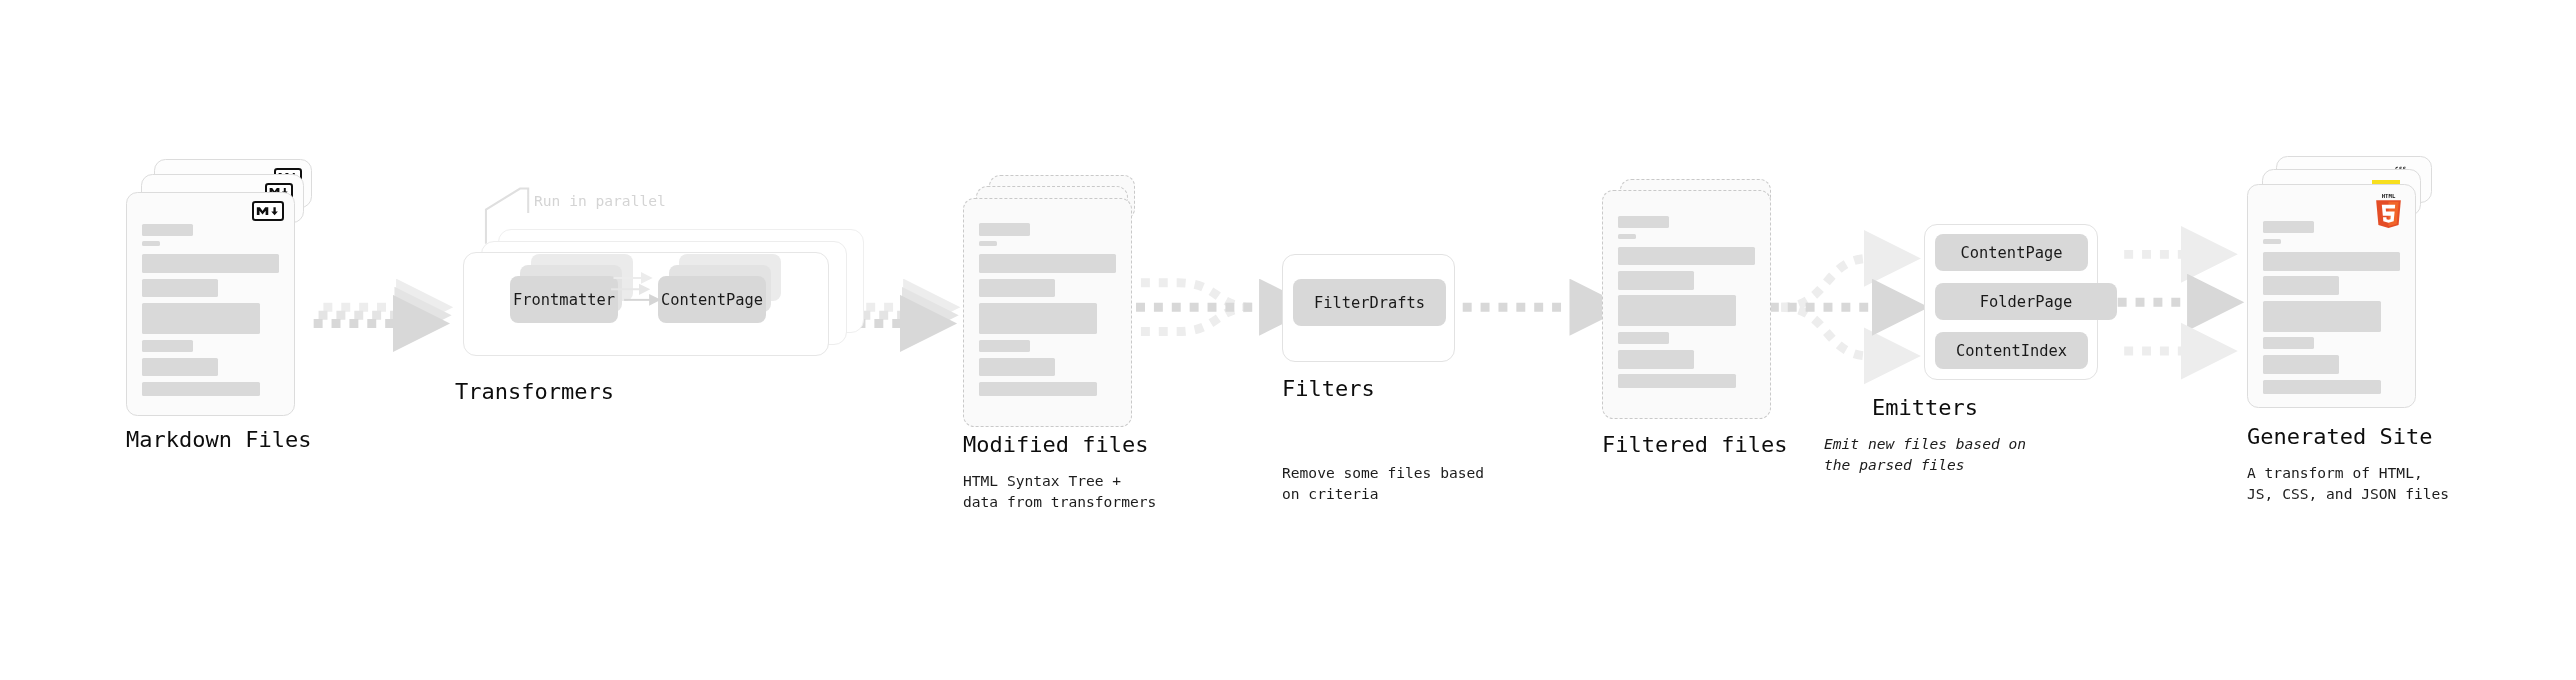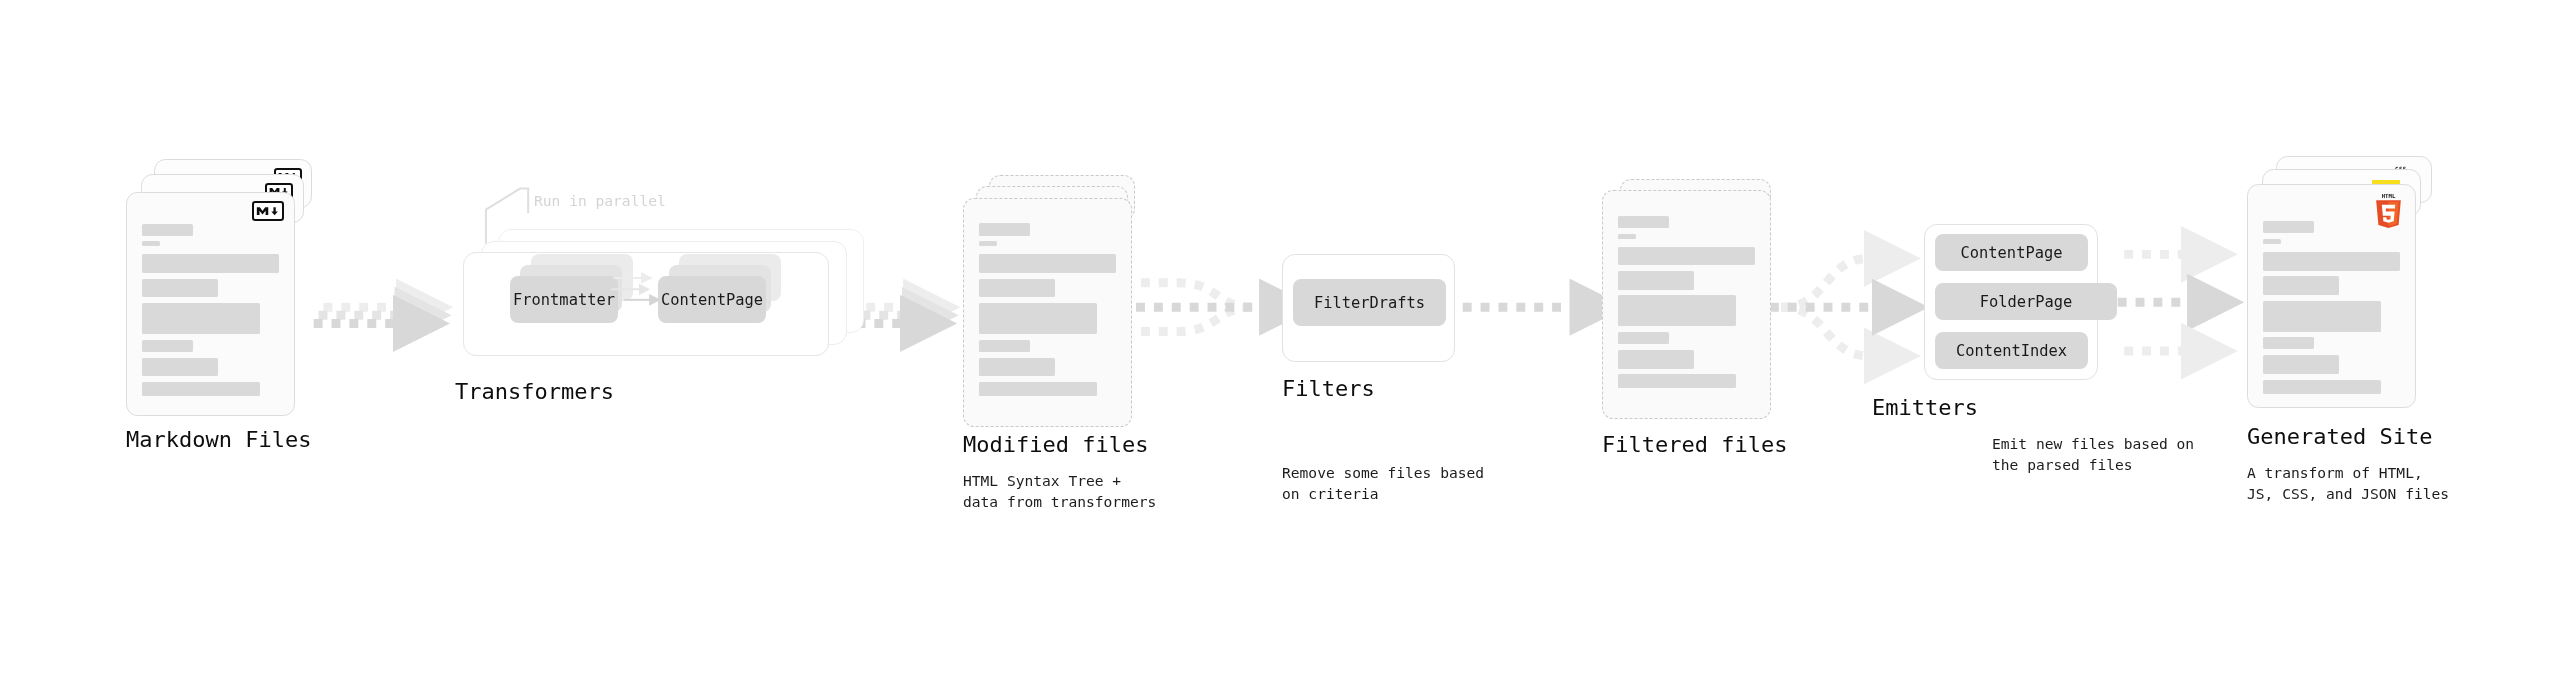--- a/index.html
+++ b/index.html
@@ -352,21 +352,21 @@
   </div>
 
   <div class="caption" style="left:1602px; top:432px;">Filtered files</div>
 
   <div class="boxwrap" style="left:1924px; top:224px; width:174px; height:156px;"></div>
   <div class="chip" style="left:1935px; top:234px; width:153px; height:37px;">ContentPage</div>
   <div class="chip" style="left:1935px; top:283px; width:182px; height:37px;">FolderPage</div>
   <div class="chip" style="left:1935px; top:332px; width:153px; height:37px;">ContentIndex</div>
 
   <div class="caption" style="left:1872px; top:395px;">Emitters</div>
-  <div class="subcaption" style="left:1992px; top:433px;">
+  <div class="subcaption" style="left:1824px; top:433px;font-style:italic;">
     <div>Emit new files based on</div>
     <div>the parsed files</div>
   </div>
 
   <div class="cardstack" style="left:2247px; top:156px; width:195px; height:276px;">
 
     <div class="card back2" style="left:29px; top:0px; width:156px; height:47px;">
       <div class="badge" style="top:8.1px; right:18px;">
         <div class="css-badge">
           <div style="display:flex;flex-direction:column;align-items:center;">

